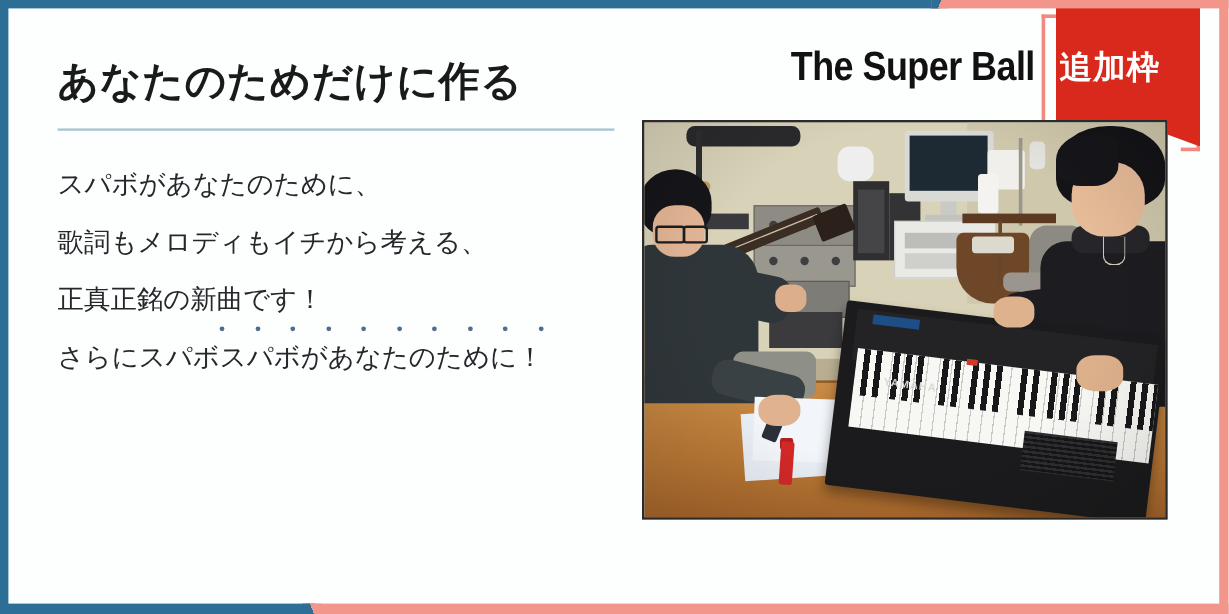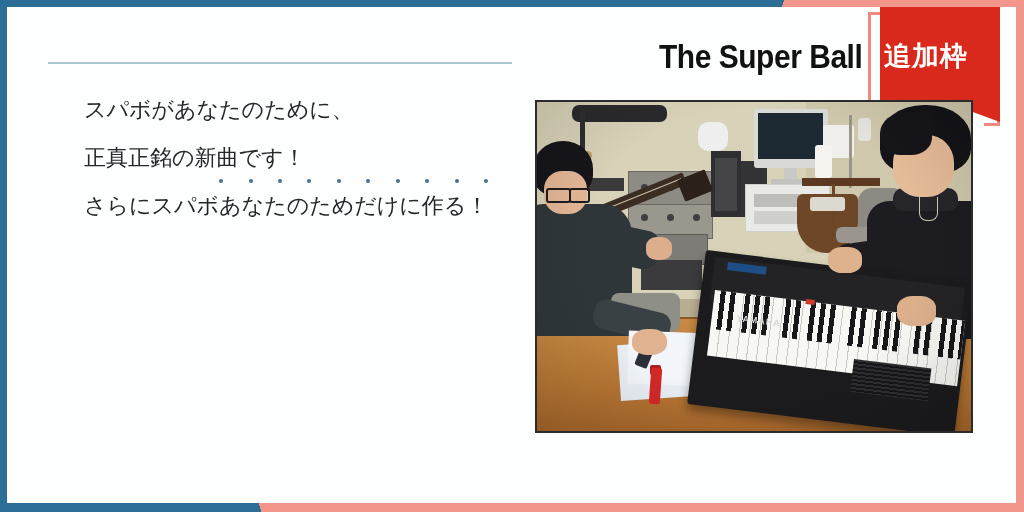--- a/index.html
+++ b/index.html
@@ -99,21 +99,20 @@
     white-space: nowrap;
   }
   .divider {
     margin-top: 16px;
     width: 464px;
     height: 2px;
     background: #aac5d3;
   }
   .body-block {
     margin-top: 22px;
-    margin-left: 36px;
   }
   .body-line {
     font-family: "DejaVu Sans", "Liberation Sans", sans-serif;
     font-size: 22px;
     line-height: 48px;
     color: #27272b;
     white-space: nowrap;
     position: relative;
   }
   
@@ -165,23 +164,24 @@
     position: absolute;
     left: 14px;
     top: 0;
     width: 120px;
     height: 122px;
     background: #d8291c;
     clip-path: polygon(0 0, 100% 0, 100% 100%, 50% 82%, 0 100%);
   }
   .ribbon-label {
     position: absolute;
-    left: 18px;
+    left: 9px;
     top: 38px;
     width: 100px;
+    text-align: center;
     font-family: "DejaVu Sans", "Liberation Sans", sans-serif;
     font-weight: bold;
     font-size: 27px;
     letter-spacing: 1px;
     color: #ffffff;
     white-space: nowrap;
   }
   
   .bracket {
     position: absolute;
@@ -370,38 +370,40 @@
 </style>
 </head>
 <body>
 
 <div id="canvas">
 
   <div class="card"></div>
 
   <div class="left-col">
 
+    <h1 class="headline">あなたのためだけに作る</h1>
 
     <div class="divider"></div>
 
     <div class="body-block">
       <div class="body-line">スパボがあなたのために、</div>
+      <div class="body-line">歌詞もメロディもイチから考える、</div>
       <div class="body-line">正真正銘の新曲です！</div>
       <div class="body-line"><span>さらにスパボ</span><span class="emph"><span class="dots" id="emph-dots">
               <i style="background: rgb(74, 111, 144);"></i>
               <i style="background: rgb(74, 111, 144);"></i>
               <i style="background: rgb(74, 111, 144);"></i>
               <i style="background: rgb(74, 111, 144);"></i>
               <i style="background: rgb(74, 111, 144);"></i>
               <i style="background: rgb(74, 111, 144);"></i>
               <i style="background: rgb(74, 111, 144);"></i>
               <i style="background: rgb(74, 111, 144);"></i>
               <i style="background: rgb(74, 111, 144);"></i>
               <i style="background: rgb(74, 111, 144);"></i>
-            </span><span>あなたのためだけに作る！</span></span></div>
+            </span><span>スパボがあなたのために！</span></span></div>
     </div>
   </div>
 
   <div class="brand">The Super Ball</div>
 
   <div class="ribbon-wrap">
     <div class="bracket left"></div>
     <div class="bracket right"></div>
     <div class="ribbon-body"></div>
     <div class="ribbon-label">追加枠</div>

